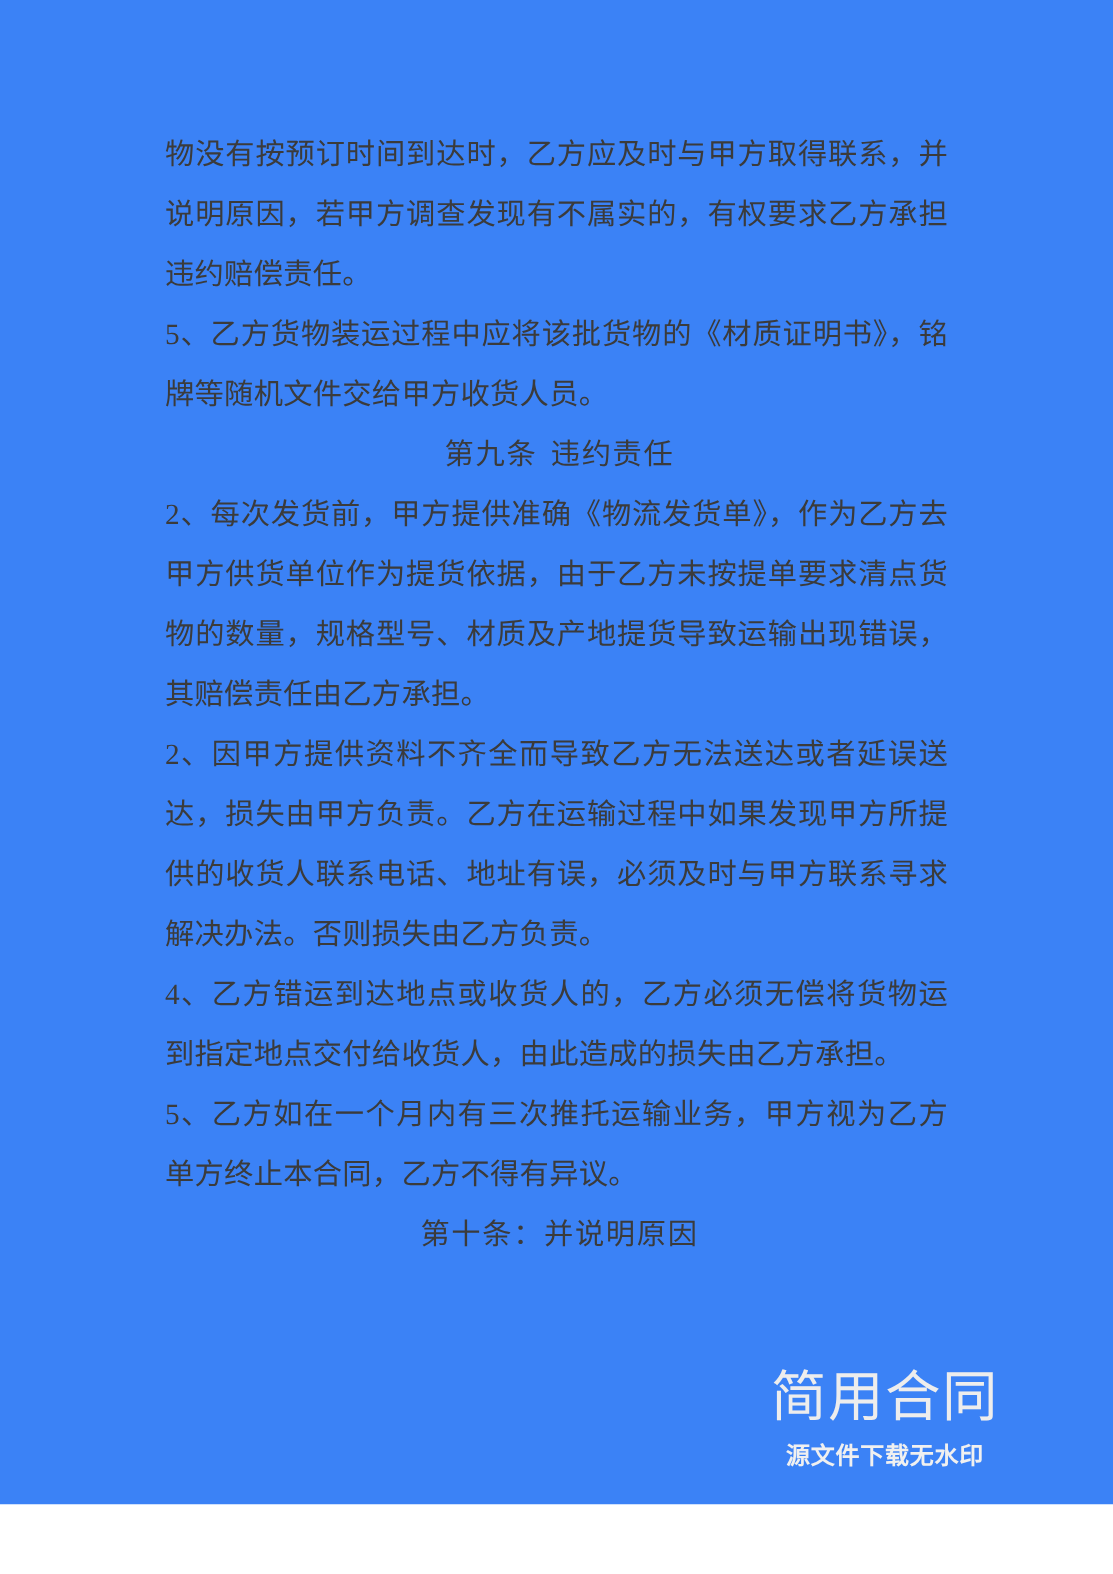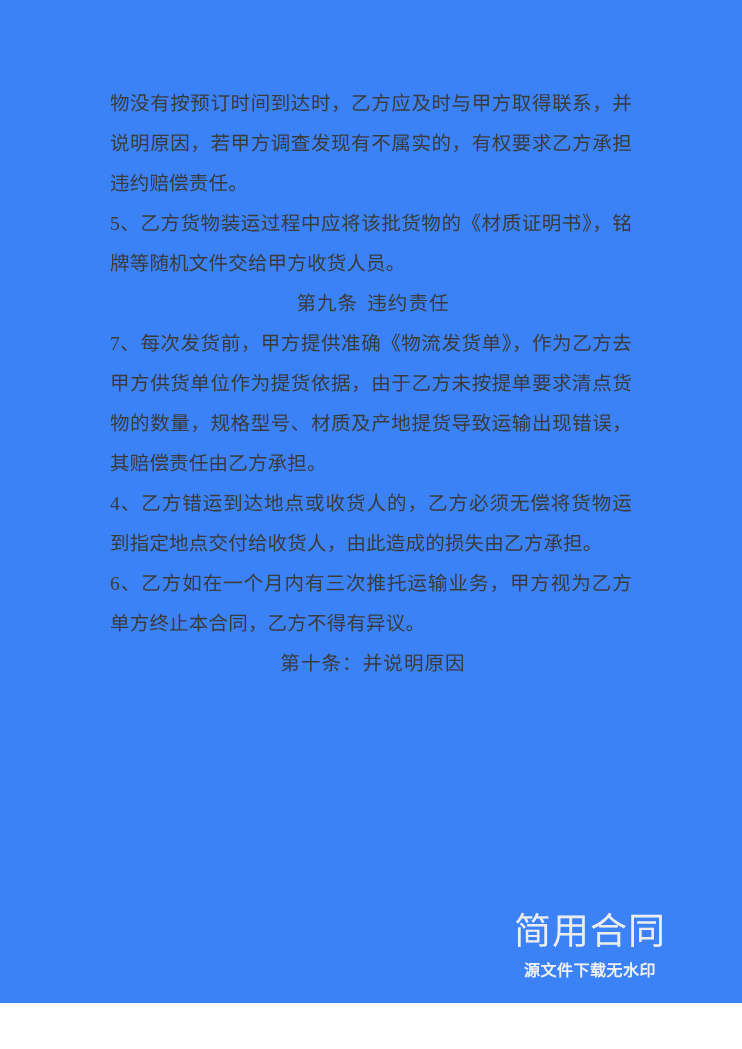--- a/index.html
+++ b/index.html
@@ -93,27 +93,28 @@
 <div class="page">
 
   <div class="doc-body">
 
     <p class="para flow">物没有按预订时间到达时，乙方应及时与甲方取得联系，并说明原因，若甲方调查发现有不属实的，有权要求乙方承担违约赔偿责任。</p>
 
     <p class="para flow">5、乙方货物装运过程中应将该批货物的《材质证明书》，铭牌等随机文件交给甲方收货人员。</p>
 
     <p class="para heading"><span>第九条</span><span class="gap"></span><span>违约责任</span></p>
 
-    <p class="para flow">7、每次发货前，甲方提供准确《物流发货单》，作为乙方去甲方供货单位作为提货依据，由于乙方未按提单要求清点货物的数量，规格型号、材质及产地提货导致运输出现错误，其赔偿责任由乙方承担。</p>
+    <p class="para flow">2、每次发货前，甲方提供准确《物流发货单》，作为乙方去甲方供货单位作为提货依据，由于乙方未按提单要求清点货物的数量，规格型号、材质及产地提货导致运输出现错误，其赔偿责任由乙方承担。</p>
 
+    <p class="para flow">2、因甲方提供资料不齐全而导致乙方无法送达或者延误送达，损失由甲方负责。乙方在运输过程中如果发现甲方所提供的收货人联系电话、地址有误，必须及时与甲方联系寻求解决办法。否则损失由乙方负责。</p>
 
     <p class="para flow">4、乙方错运到达地点或收货人的，乙方必须无偿将货物运到指定地点交付给收货人，由此造成的损失由乙方承担。</p>
 
 
-    <p class="para flow">6、乙方如在一个月内有三次推托运输业务，甲方视为乙方单方终止本合同，乙方不得有异议。</p>
+    <p class="para flow">5、乙方如在一个月内有三次推托运输业务，甲方视为乙方单方终止本合同，乙方不得有异议。</p>
 
     <p class="para heading">第十条：并说明原因</p>
 
   </div>
 
   <div class="watermark">
     <div class="watermark-title">简用合同</div>
     <div class="watermark-sub">源文件下载无水印</div>
   </div>
 

